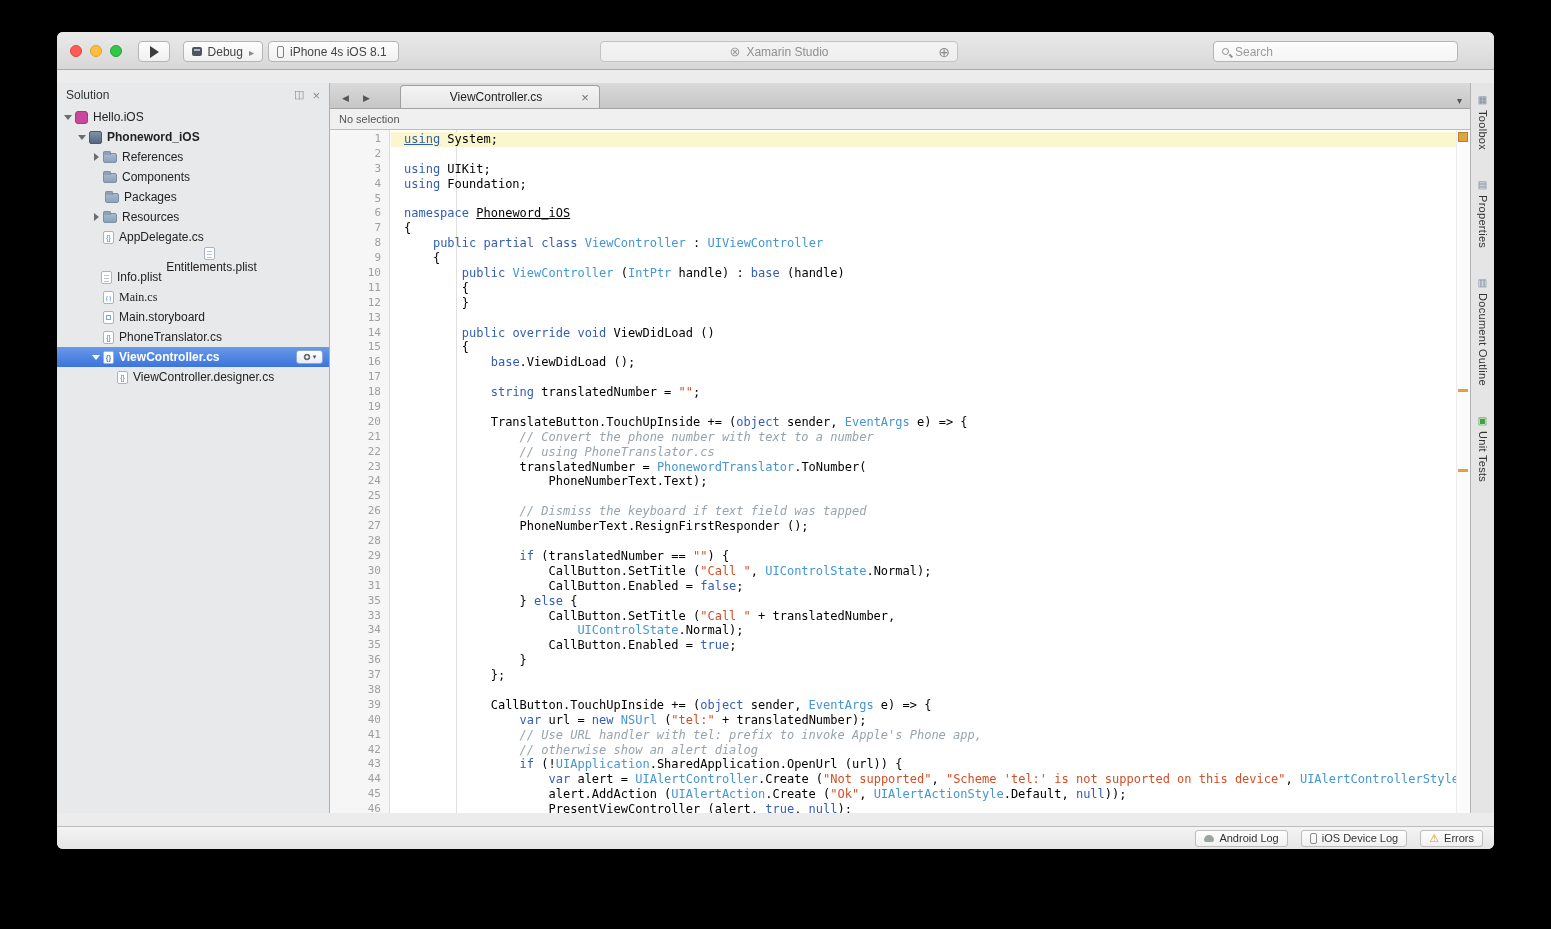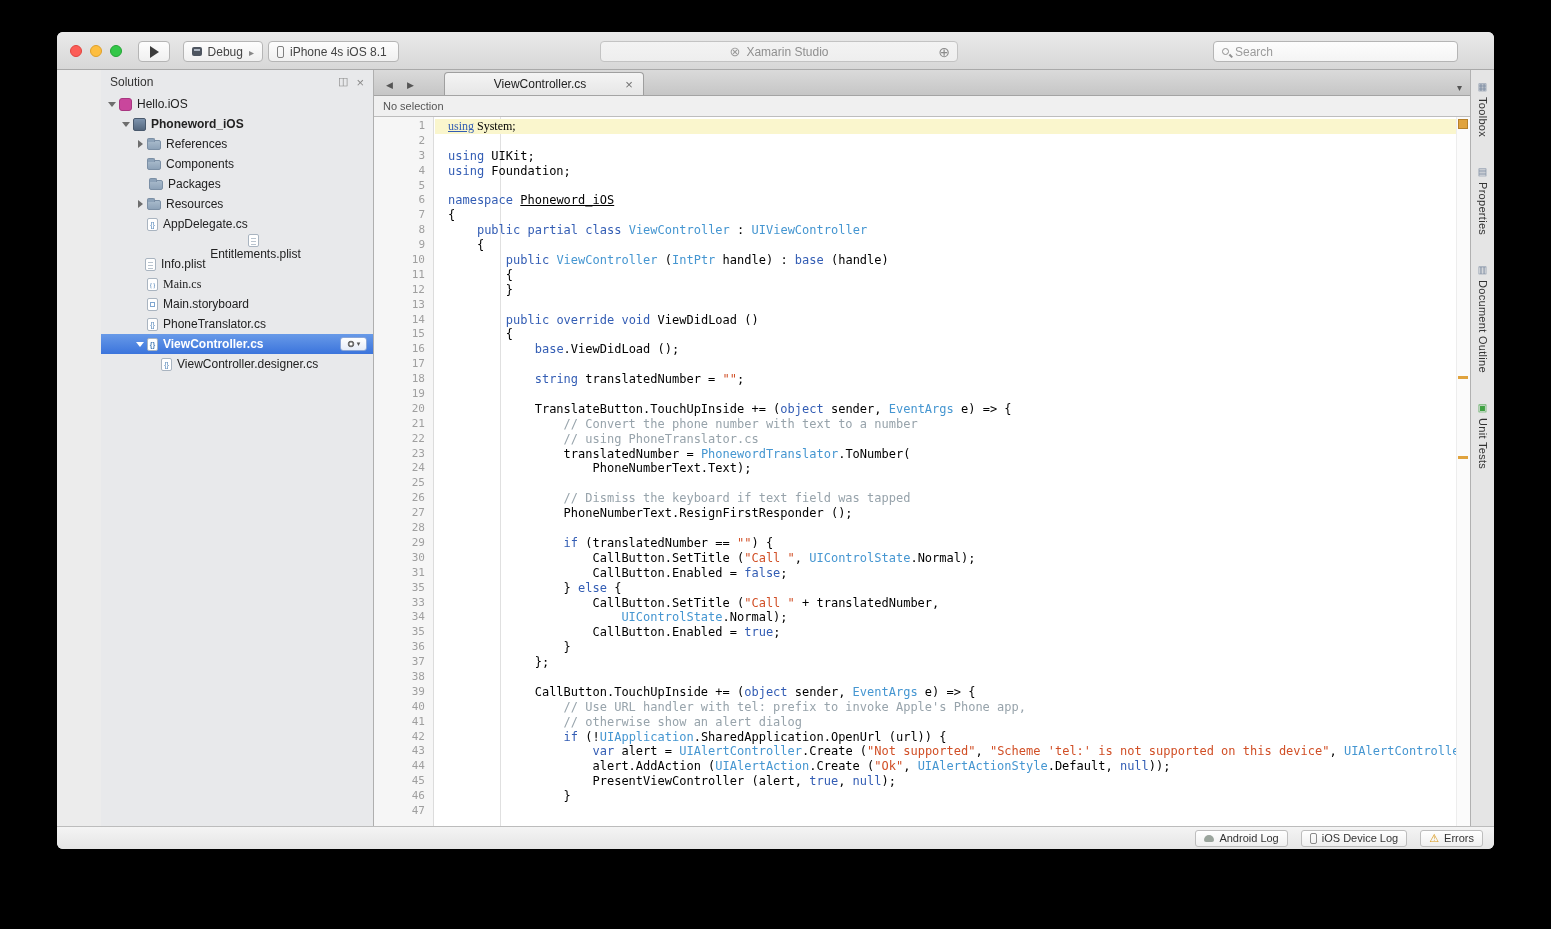--- a/index.html
+++ b/index.html
@@ -1,21 +1,21 @@
 <!DOCTYPE html>
 <html style="--keyword: #335db4; --type: #4596d1; --string: #d14f26; --comment: #97a3ab; --selection: #3b74dc; --annotation: #e0a33e;"><head>
 <meta charset="utf-8">
 <style>
   * { margin:0; padding:0; box-sizing:border-box; }
   html,body { width:1551px; height:929px; background:#000; overflow:hidden;
               font-family:"Liberation Sans", sans-serif; }
 
   .window { position:absolute; left:57px; top:32px; width:1437px; height:817px;
             border-radius:6px; background:#ececec; overflow:hidden;
-            box-shadow:0 25px 60px rgba(0,0,0,.6); display:flex; flex-direction:column; }
+            box-shadow:0 25px 60px rgba(0,0,0,.6); display:flex; flex-direction:column;gap:13px; }
 
   
   .titlebar { height:38px; flex:none; position:relative;
               background:linear-gradient(#eaeaea,#d7d7d7); border-bottom:1px solid #a9a9a9; }
   .traffic { position:absolute; left:13px; top:13px; display:flex; gap:8px; }
   .light { width:12px; height:12px; border-radius:50%; }
   .light.red    { background:#fc5d57; border:1px solid #e2433e; }
   .light.yellow { background:#fdbe40; border:1px solid #dfa029; }
   .light.green  { background:#33c748; border:1px solid #23a534; }
   .tb-btn { position:absolute; top:9px; height:21px; border:1px solid #b5b5b5; border-radius:4px;
@@ -41,21 +41,21 @@
   .search-icon::after { content:''; position:absolute; left:6px; top:6px; width:4px; height:1.5px;
                         background:#8f8f8f; transform:rotate(45deg); }
   .search-field input { border:none; outline:none; background:transparent; font-size:12px; color:#333; width:210px; }
   .search-field input::placeholder { color:#9b9b9b; }
 
   
   .main { flex:1; display:flex; min-height:0; }
 
   
   .sidebar { width:273px; flex:none; background:#e8e9eb; border-right:1px solid #afafaf;
-             display:flex; flex-direction:column; font-size:12px;margin-left:44px; }
+             display:flex; flex-direction:column; font-size:12px; }
   .side-header { height:24px; flex:none; display:flex; align-items:center; padding:0 9px; color:#333; }
   .side-title { flex:1; }
   .side-hicons { display:flex; gap:8px; color:#8a8a8a; font-size:11px; }
   .dock-icon::before { content:'◫'; }
   .close-icon::before { content:'×'; font-size:13px; }
   .tree { flex:1; overflow:hidden; }
   .row { height:20px; display:flex; align-items:center; position:relative; color:#222; white-space:nowrap; }
   .row.selected { background:linear-gradient(#689ae8,#3b74dc); color:#fff; font-weight:bold; }
   .arrow { width:12px; flex:none; display:flex; justify-content:center; align-items:center; }
   .tri-down { width:0; height:0; border-left:4px solid transparent; border-right:4px solid transparent;
@@ -105,28 +105,28 @@
 
   .editor { flex:1; position:relative; overflow:hidden; background:#fff; }
   .guide { position:absolute; left:126px; top:0; bottom:0; width:1px; background:#e0e0e0; }
   .gutter { position:absolute; left:0; top:0; bottom:0; width:60px; background:#f6f6f6;
             border-right:1px solid #dcdcdc; padding-top:2px; text-align:right; }
   .ln { height:14.9px; line-height:14.9px; font-family:"DejaVu Sans Mono",monospace;
         font-size:11px; color:#9f9f9f; padding-right:8px; }
   .code { position:absolute; left:61px; right:14px; top:0; bottom:0; padding:2px 0 0 13px; overflow:hidden; }
   .code-line { height:14.9px; line-height:14.9px; font-family:"DejaVu Sans Mono",monospace;
                font-size:12px; white-space:pre; color:#000; }
-  .code-line.hl { background:#faf6cd; margin-left:-13px; padding-left:13px;font-family:Liberation Serif, serif; }
+  .code-line.hl { background:#faf6cd; margin-left:-13px; padding-left:13px; }
   .tok-p { color:#000; }
   .tok-k { color:var(--keyword); }
   .tok-ku { color:var(--keyword); text-decoration:underline; }
   .tok-u { color:#000; text-decoration:underline; }
   .tok-t { color:var(--type); }
   .tok-s { color:var(--string); }
-  .tok-c { color:var(--comment); }
+  .tok-c { color:var(--comment); font-style:italic; }
   .ann-strip { position:absolute; right:0; top:0; bottom:0; width:14px; background:#fbfbfb;
                border-left:1px solid #ededed; }
   .ann-square { position:absolute; right:2px; top:2px; width:10px; height:10px;
                 background:var(--annotation); border:1px solid #b5802b; }
   .ann-mark { position:absolute; right:2px; width:10px; height:3px; background:var(--annotation); }
 
   
   .right-strip { width:24px; flex:none; background:#e5e5e5; border-left:1px solid #b1b1b1;
                  display:flex; flex-direction:column; align-items:center; padding-top:12px; gap:30px; }
   .vtab { display:flex; flex-direction:column; align-items:center; gap:5px; color:#333; font-size:11px; }
@@ -378,20 +378,21 @@
             <div class="code-line"><span class="tok-p">                    CallButton.SetTitle (</span><span class="tok-s">"Call "</span><span class="tok-p">, </span><span class="tok-t">UIControlState</span><span class="tok-p">.Normal);</span></div>
             <div class="code-line"><span class="tok-p">                    CallButton.Enabled = </span><span class="tok-k">false</span><span class="tok-p">;</span></div>
             <div class="code-line"><span class="tok-p">                } </span><span class="tok-k">else</span><span class="tok-p"> {</span></div>
             <div class="code-line"><span class="tok-p">                    CallButton.SetTitle (</span><span class="tok-s">"Call "</span><span class="tok-p"> + translatedNumber,</span></div>
             <div class="code-line"><span class="tok-p">                        </span><span class="tok-t">UIControlState</span><span class="tok-p">.Normal);</span></div>
             <div class="code-line"><span class="tok-p">                    CallButton.Enabled = </span><span class="tok-k">true</span><span class="tok-p">;</span></div>
             <div class="code-line"><span class="tok-p">                }</span></div>
             <div class="code-line"><span class="tok-p">            };</span></div>
             <div class="code-line"><span class="tok-p"></span></div>
             <div class="code-line"><span class="tok-p">            CallButton.TouchUpInside += (</span><span class="tok-k">object</span><span class="tok-p"> sender, </span><span class="tok-t">EventArgs</span><span class="tok-p"> e) =&gt; {</span></div>
+            <div class="code-line"><span class="tok-p">                </span><span class="tok-k">var</span><span class="tok-p"> url = </span><span class="tok-k">new</span><span class="tok-p"> </span><span class="tok-t">NSUrl</span><span class="tok-p"> (</span><span class="tok-s">"tel:"</span><span class="tok-p"> + translatedNumber);</span></div>
             <div class="code-line"><span class="tok-p">                </span><span class="tok-c">// Use URL handler with tel: prefix to invoke Apple's Phone app,</span></div>
             <div class="code-line"><span class="tok-p">                </span><span class="tok-c">// otherwise show an alert dialog</span></div>
             <div class="code-line"><span class="tok-p">                </span><span class="tok-k">if</span><span class="tok-p"> (!</span><span class="tok-t">UIApplication</span><span class="tok-p">.SharedApplication.OpenUrl (url)) {</span></div>
             <div class="code-line"><span class="tok-p">                    </span><span class="tok-k">var</span><span class="tok-p"> alert = </span><span class="tok-t">UIAlertController</span><span class="tok-p">.Create (</span><span class="tok-s">"Not supported"</span><span class="tok-p">, </span><span class="tok-s">"Scheme 'tel:' is not supported on this device"</span><span class="tok-p">, </span><span class="tok-t">UIAlertControllerStyle</span></div>
             <div class="code-line"><span class="tok-p">                    alert.AddAction (</span><span class="tok-t">UIAlertAction</span><span class="tok-p">.Create (</span><span class="tok-s">"Ok"</span><span class="tok-p">, </span><span class="tok-t">UIAlertActionStyle</span><span class="tok-p">.Default, </span><span class="tok-k">null</span><span class="tok-p">));</span></div>
             <div class="code-line"><span class="tok-p">                    PresentViewController (alert, </span><span class="tok-k">true</span><span class="tok-p">, </span><span class="tok-k">null</span><span class="tok-p">);</span></div>
             <div class="code-line"><span class="tok-p">                }</span></div>
           </div>
         <div class="ann-strip">
           <span class="ann-square"></span>

